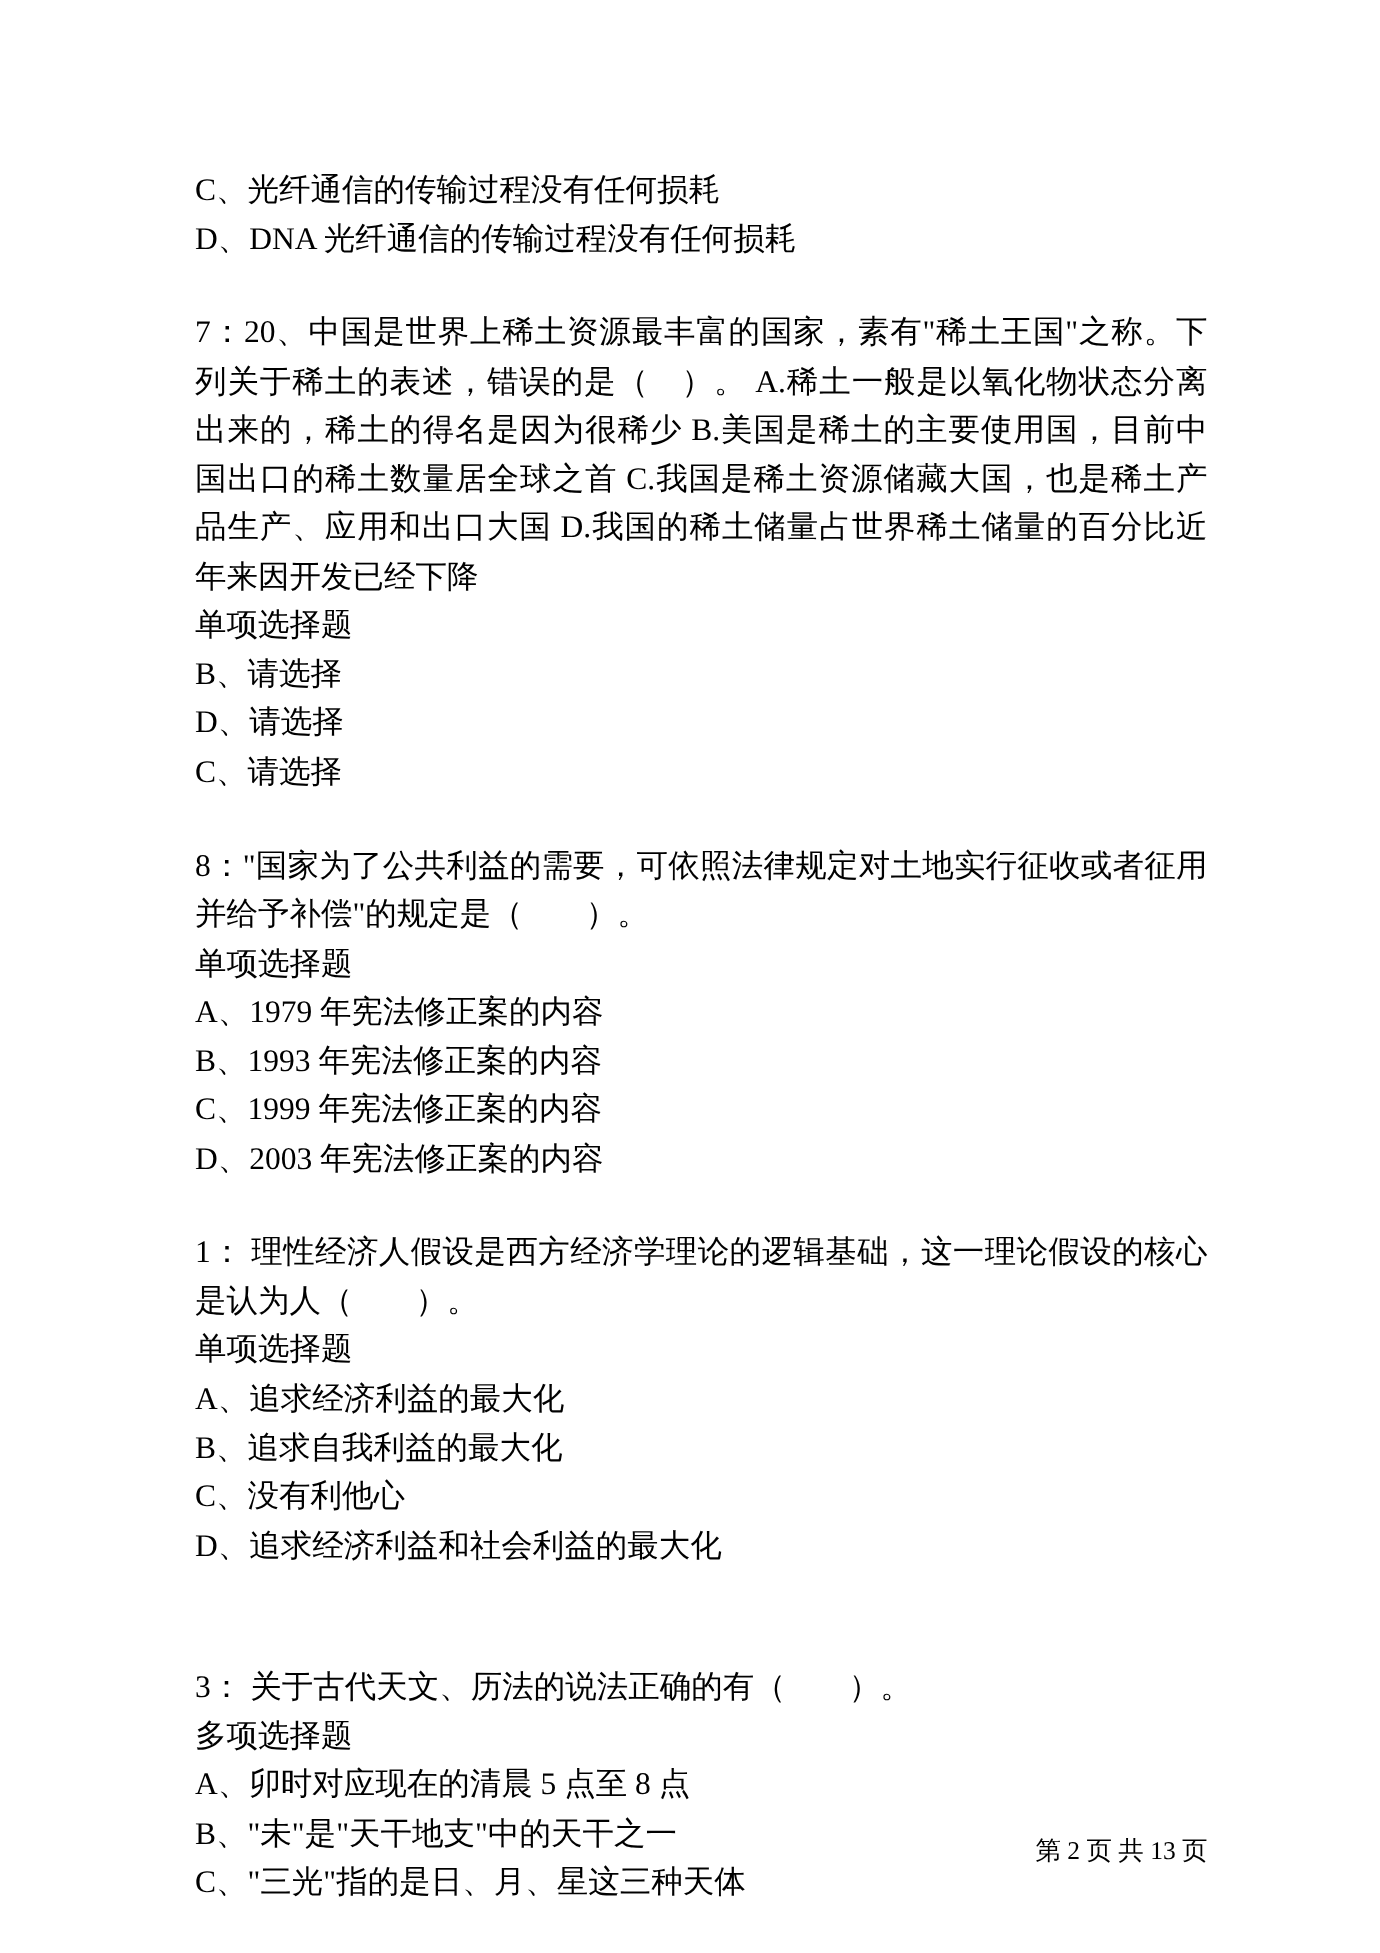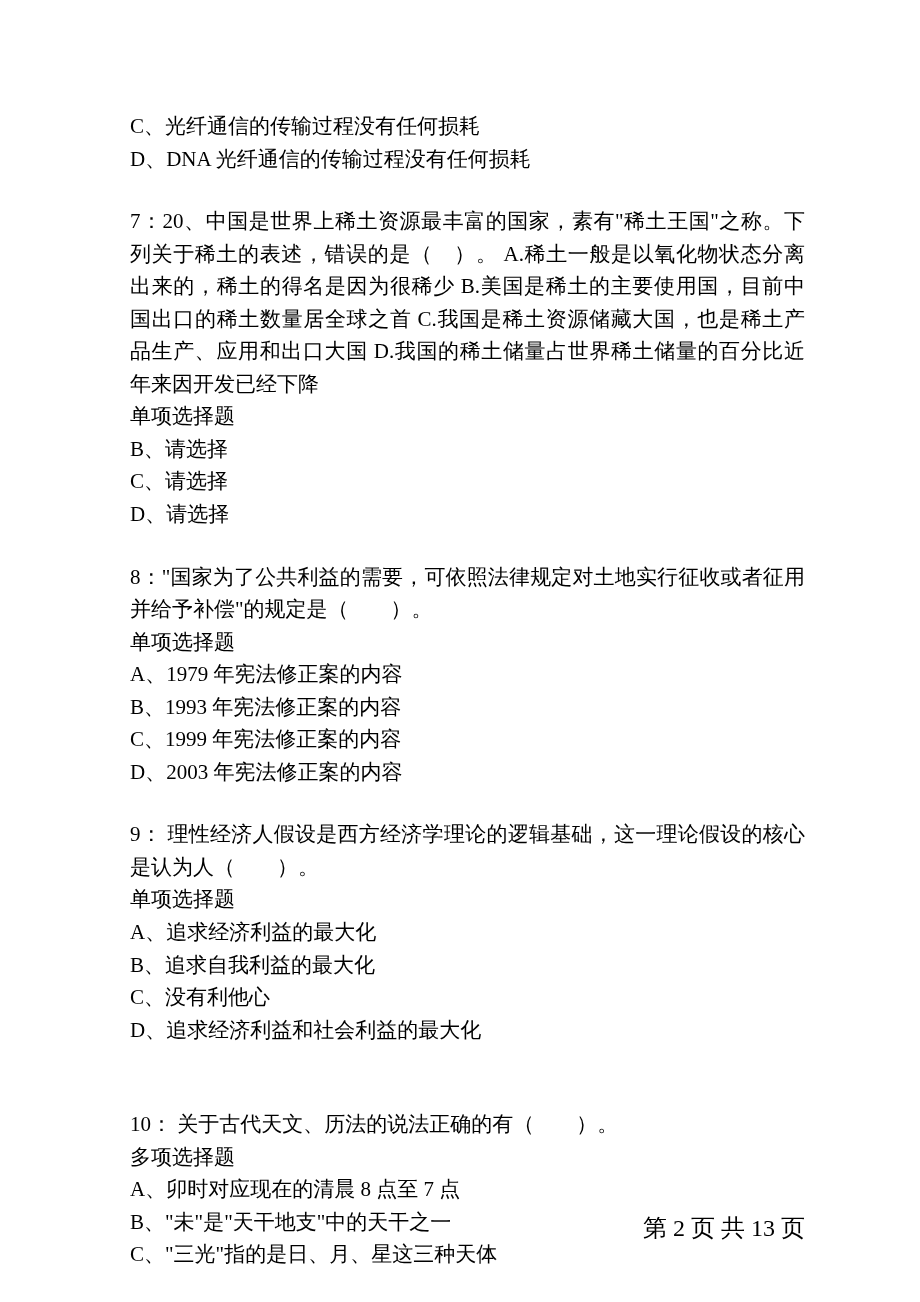--- a/index.html
+++ b/index.html
@@ -21,63 +21,63 @@
     .question-block {
       margin-bottom: 30px;
     }
     .question-text {
       text-align: justify;
     }
     .footer {
       position: absolute;
       bottom: 55px;
       right: 115px;
-      font-size: 24px;
+      font-size: 17px;
       text-align: center;
     }
     .mb-extra {
       margin-bottom: 62px;
     }
   </style>
 </head>
 <body>
 
 <div class="question-block">
   <div>C、光纤通信的传输过程没有任何损耗</div>
   <div>D、DNA 光纤通信的传输过程没有任何损耗</div>
 </div>
 
 <div class="question-block">
   <div class="question-text">7：20、中国是世界上稀土资源最丰富的国家，素有"稀土王国"之称。下列关于稀土的表述，错误的是（　）。 A.稀土一般是以氧化物状态分离出来的，稀土的得名是因为很稀少 B.美国是稀土的主要使用国，目前中国出口的稀土数量居全球之首 C.我国是稀土资源储藏大国，也是稀土产品生产、应用和出口大国 D.我国的稀土储量占世界稀土储量的百分比近年来因开发已经下降</div>
   <div>单项选择题</div>
   <div>B、请选择</div>
+  <div>D、请选择</div>
   <div>C、请选择</div>
-  <div>D、请选择</div>
 </div>
 
 <div class="question-block">
   <div class="question-text">8："国家为了公共利益的需要，可依照法律规定对土地实行征收或者征用并给予补偿"的规定是（　　）。</div>
   <div>单项选择题</div>
   <div>A、1979 年宪法修正案的内容</div>
   <div>B、1993 年宪法修正案的内容</div>
   <div>C、1999 年宪法修正案的内容</div>
   <div>D、2003 年宪法修正案的内容</div>
 </div>
 
 <div class="question-block mb-extra">
-  <div class="question-text">9：  理性经济人假设是西方经济学理论的逻辑基础，这一理论假设的核心是认为人（　　）。</div>
+  <div class="question-text">1：  理性经济人假设是西方经济学理论的逻辑基础，这一理论假设的核心是认为人（　　）。</div>
   <div>单项选择题</div>
   <div>A、追求经济利益的最大化</div>
   <div>B、追求自我利益的最大化</div>
   <div>C、没有利他心</div>
   <div>D、追求经济利益和社会利益的最大化</div>
 </div>
 
 <div class="question-block">
-  <div class="question-text">10：  关于古代天文、历法的说法正确的有（　　）。</div>
+  <div class="question-text">3：  关于古代天文、历法的说法正确的有（　　）。</div>
   <div>多项选择题</div>
-  <div>A、卯时对应现在的清晨 8 点至 7 点</div>
+  <div>A、卯时对应现在的清晨 5 点至 8 点</div>
   <div>B、"未"是"天干地支"中的天干之一</div>
   <div>C、"三光"指的是日、月、星这三种天体</div>
 
 </div>
 
 <div class="footer">第 2 页 共 13 页</div>
 
 </body></html>

